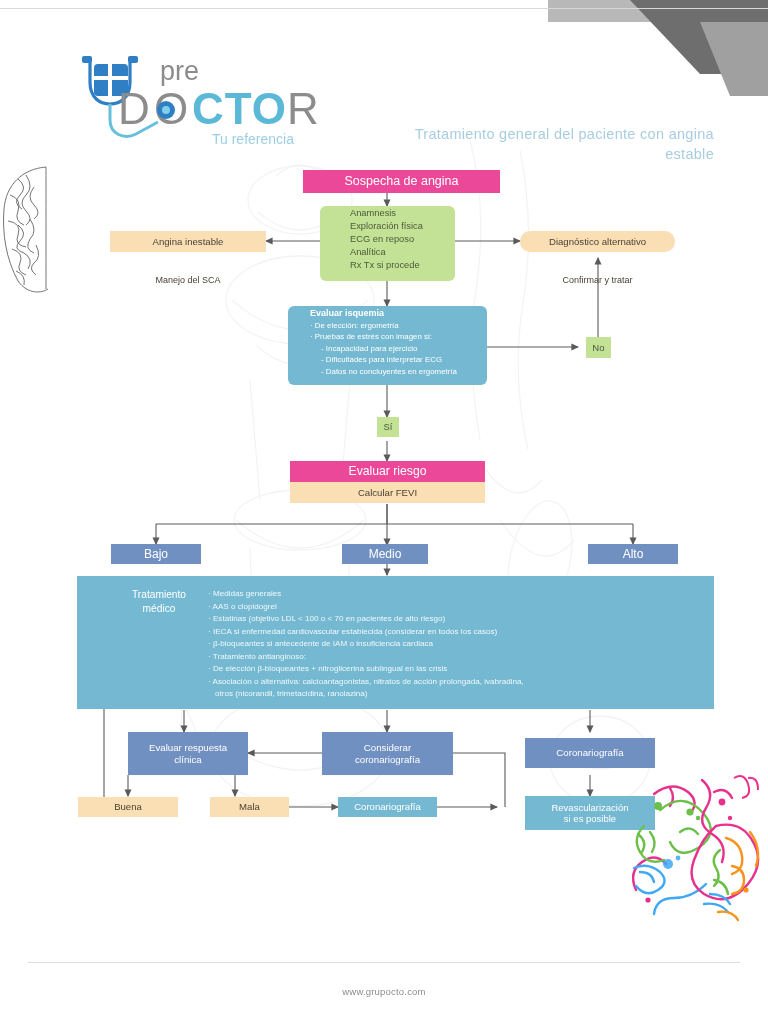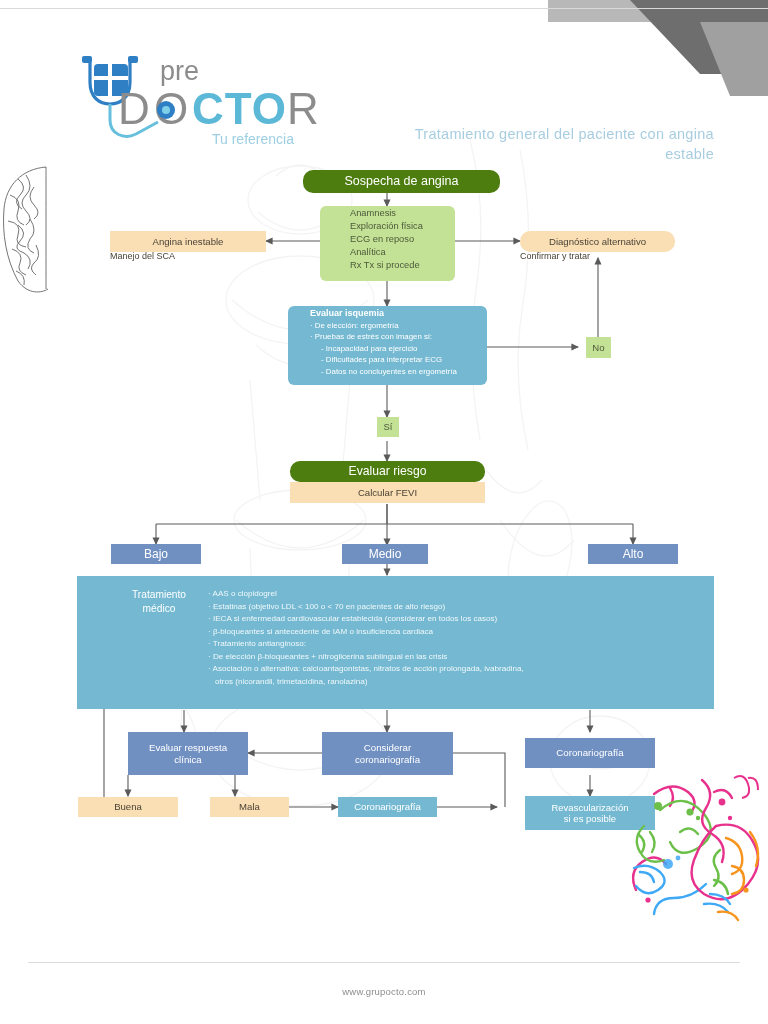--- a/index.html
+++ b/index.html
@@ -25,21 +25,21 @@
   
   .doc-title{
     position:absolute;right:54px;top:124px;width:300px;
     text-align:right;font-size:14.5px;line-height:20px;
     color:#a8cde0;letter-spacing:.3px;font-weight:400;
   }
 
   
   .node{position:absolute;box-sizing:border-box;display:flex;align-items:center;justify-content:center;
         text-align:center;line-height:1.18;}
-  .n-blue   {background:#4d7c0f;color:#ffffff;border-radius:10px;}
+  .n-blue   {background:#ec4899;color:#ffffff;}
   .n-blue2  {background:#7190c2;color:#ffffff;}
   .n-green  {background:#c3e295;color:#4e5a3c;}
   .n-peach  {background:#fbdfb4;color:#4a4336;}
   .n-teal   {background:#74b9d1;color:#ffffff;}
 
   .tx-left{justify-content:flex-start;text-align:left;}
   .tx-top {align-items:flex-end;border-radius:6px;}
 
   
   .anam{padding:9px 0 9px 30px;font-size:9.3px;line-height:13.1px;color:#4d5a3b;}
@@ -51,21 +51,21 @@
   .isq .ind{padding-left:11px;}
 
   
   .treat-box{position:absolute;left:77px;top:576px;width:637px;height:133px;background:#74b9d1;}
   .treat-label{position:absolute;left:113px;top:588px;width:92px;font-size:10.2px;line-height:13.5px;
                color:#ffffff;text-align:center;}
   .treat-list{position:absolute;left:208px;top:588px;width:500px;font-size:8.1px;line-height:12.55px;color:#f0f8fb;}
   .treat-list div{white-space:nowrap;}
   .treat-list .sub{padding-left:7px;}
 
-  .lbl-small{font-size:9px;color:#4a4336;position:absolute;text-align:left;}
+  .lbl-small{font-size:9px;color:#4a4336;position:absolute;text-align:center;margin-top:24px;}
 
   svg.conn{position:absolute;left:0;top:0;width:768px;height:1024px;pointer-events:none;}
 
   .footer{position:absolute;left:0;top:986px;width:768px;text-align:center;
           font-size:9.5px;color:#8d8d8d;letter-spacing:.2px;}
 </style>
 </head>
 <body>
 
 <div class="corner-wrap">
@@ -261,20 +261,21 @@
 <div class="node n-blue2" style="left:111px;top:544px;width:90px;height:20px;font-size:12px;">Bajo</div>
 <div class="node n-blue2" style="left:342px;top:544px;width:86px;height:20px;font-size:12px;">Medio</div>
 <div class="node n-blue2" style="left:588px;top:544px;width:90px;height:20px;font-size:12px;">Alto</div>
 
 <div class="treat-box"></div>
 <div class="treat-label">
   <div>Tratamiento</div>
   <div>médico</div>
 </div>
 <div class="treat-list">
+  <div>· Medidas generales</div>
   <div>· AAS o clopidogrel</div>
   <div>· Estatinas (objetivo LDL &lt; 100 o &lt; 70 en pacientes de alto riesgo)</div>
   <div>· IECA si enfermedad cardiovascular establecida (considerar en todos los casos)</div>
   <div>· β-bloqueantes si antecedente de IAM o insuficiencia cardiaca</div>
   <div>· Tratamiento antianginoso:</div>
   <div>· De elección β-bloqueantes + nitroglicerina sublingual en las crisis</div>
   <div>· Asociación o alternativa: calcioantagonistas, nitratos de acción prolongada, ivabradina,</div>
   <div class="sub">otros (nicorandil, trimetacidina, ranolazina)</div>
 </div>
 

